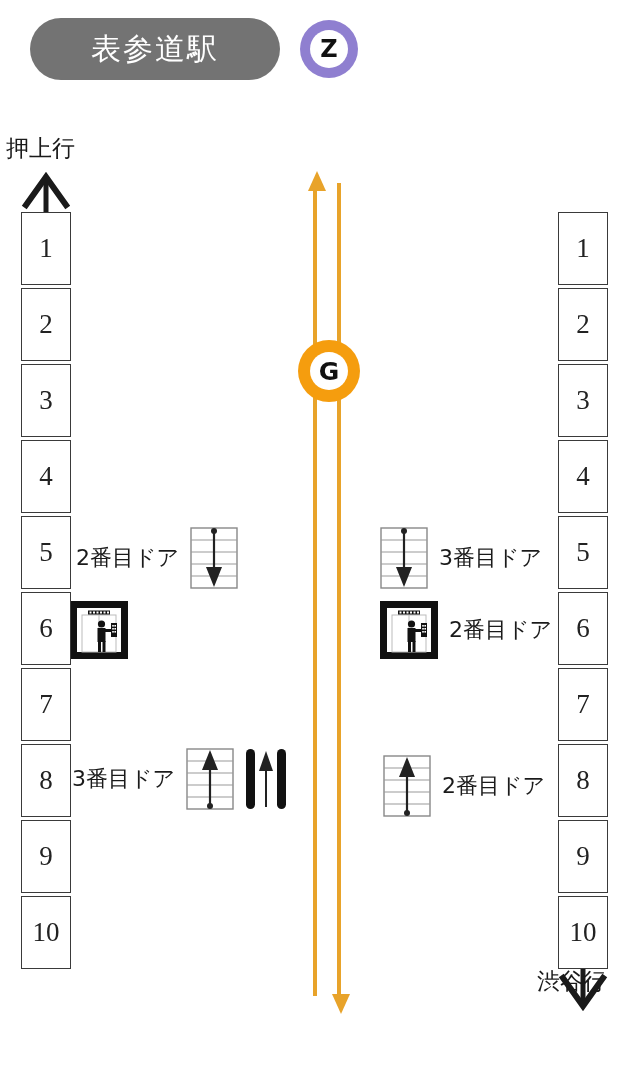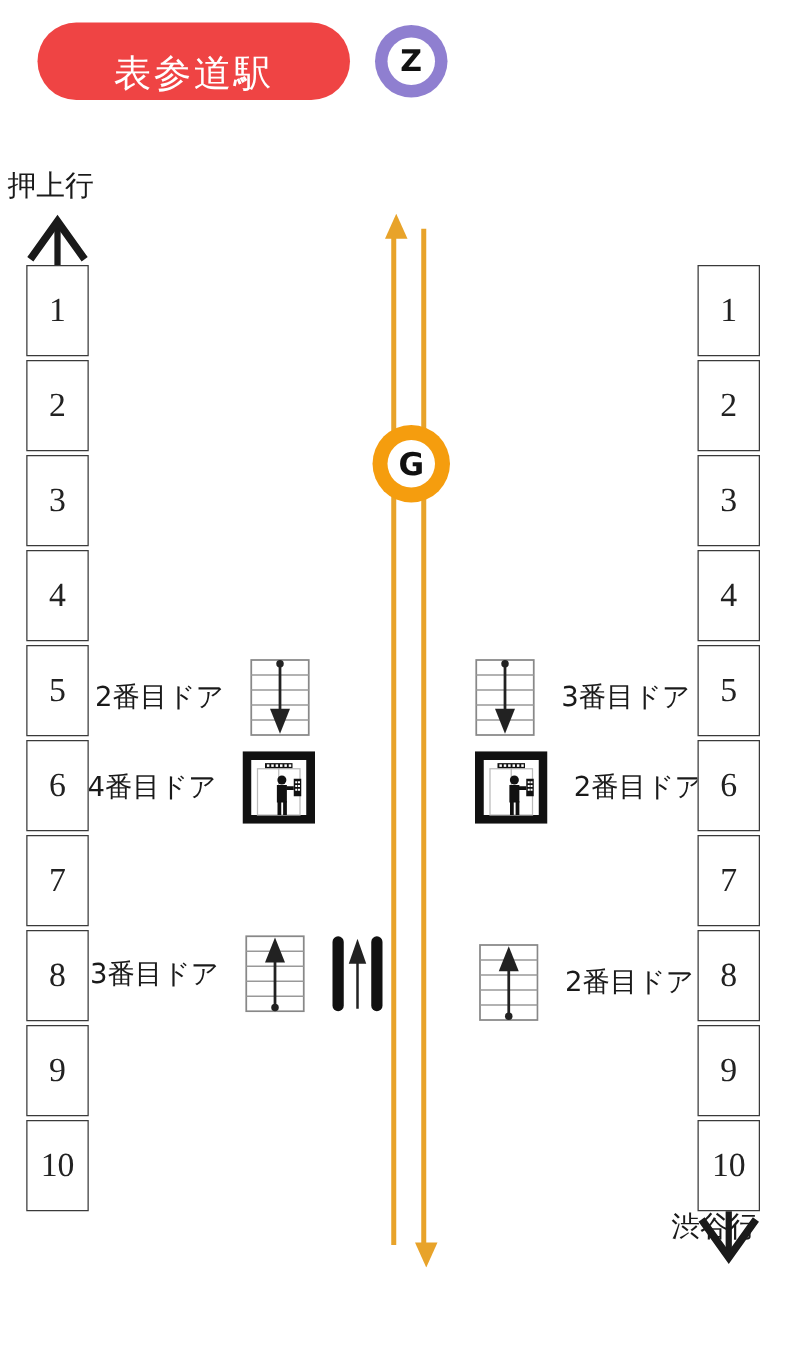--- a/index.html
+++ b/index.html
@@ -23,23 +23,23 @@
     width: 630px;
     height: 110px;
   }
   .station-pill {
     position: absolute;
     left: 30px;
     top: 18px;
     width: 250px;
     height: 62px;
     border-radius: 31px;
-    background: #ef4444;
-    display: flex;
-    align-items: flex-end;
+    background: #737373;
+    display: flex;
+    align-items: center;
     justify-content: center;
   }
   .station-pill .station-name {
     color: #ffffff;
     font-size: 30px;
     letter-spacing: 2px;
     font-family: "DejaVu Sans", "Liberation Sans", sans-serif;
   }
   .line-badge {
     position: absolute;
@@ -159,21 +159,21 @@
     color: #111111;
     font-family: "DejaVu Sans", "Liberation Sans", sans-serif;
     line-height: 1;
   }
 
   
   .facility {
     position: absolute;
     display: flex;
     align-items: center;
-    gap: 21px;
+    gap: 11px;
     white-space: nowrap;
   }
   .facility .fac-label {
     font-size: 22px;
     font-family: "DejaVu Sans", "Liberation Sans", sans-serif;
     color: #1a1a1a;
   }
 
   
   .esc-icon { display: block; }
@@ -292,21 +292,20 @@
     <line x1="1" y1="25" x2="47" y2="25" stroke="#999999" stroke-width="1.1"></line>
     <line x1="1" y1="37" x2="47" y2="37" stroke="#999999" stroke-width="1.1"></line>
     <line x1="1" y1="49" x2="47" y2="49" stroke="#999999" stroke-width="1.1"></line>
     <line x1="24" y1="5" x2="24" y2="44" stroke="#222222" stroke-width="2.2"></line>
     <circle cx="24" cy="4" r="3" fill="#222222"></circle>
     <polygon points="24,60 16,40 32,40" fill="#222222"></polygon>
   </svg>
 </div>
 
 <div class="facility" style="left:70px; top:601px;">
-  <span class="fac-label">4番目ドア</span>
   <svg class="elev-icon" width="58" height="58" viewBox="0 0 58 58">
     <rect x="0" y="0" width="58" height="58" fill="#111111"></rect>
     <rect x="7" y="7" width="44" height="44" fill="#ffffff"></rect>
     <rect x="12" y="14" width="34" height="37" fill="#ffffff" stroke="#bbbbbb" stroke-width="1"></rect>
     <line x1="29" y1="14" x2="29" y2="51" stroke="#bbbbbb" stroke-width="1"></line>
     <rect x="18" y="9.5" width="22" height="4" fill="#111111"></rect>
     <rect x="19.5" y="10.5" width="2" height="2" fill="#ffffff"></rect>
     <rect x="23" y="10.5" width="2" height="2" fill="#ffffff"></rect>
     <rect x="26.5" y="10.5" width="2" height="2" fill="#ffffff"></rect>
     <rect x="30" y="10.5" width="2" height="2" fill="#ffffff"></rect>

